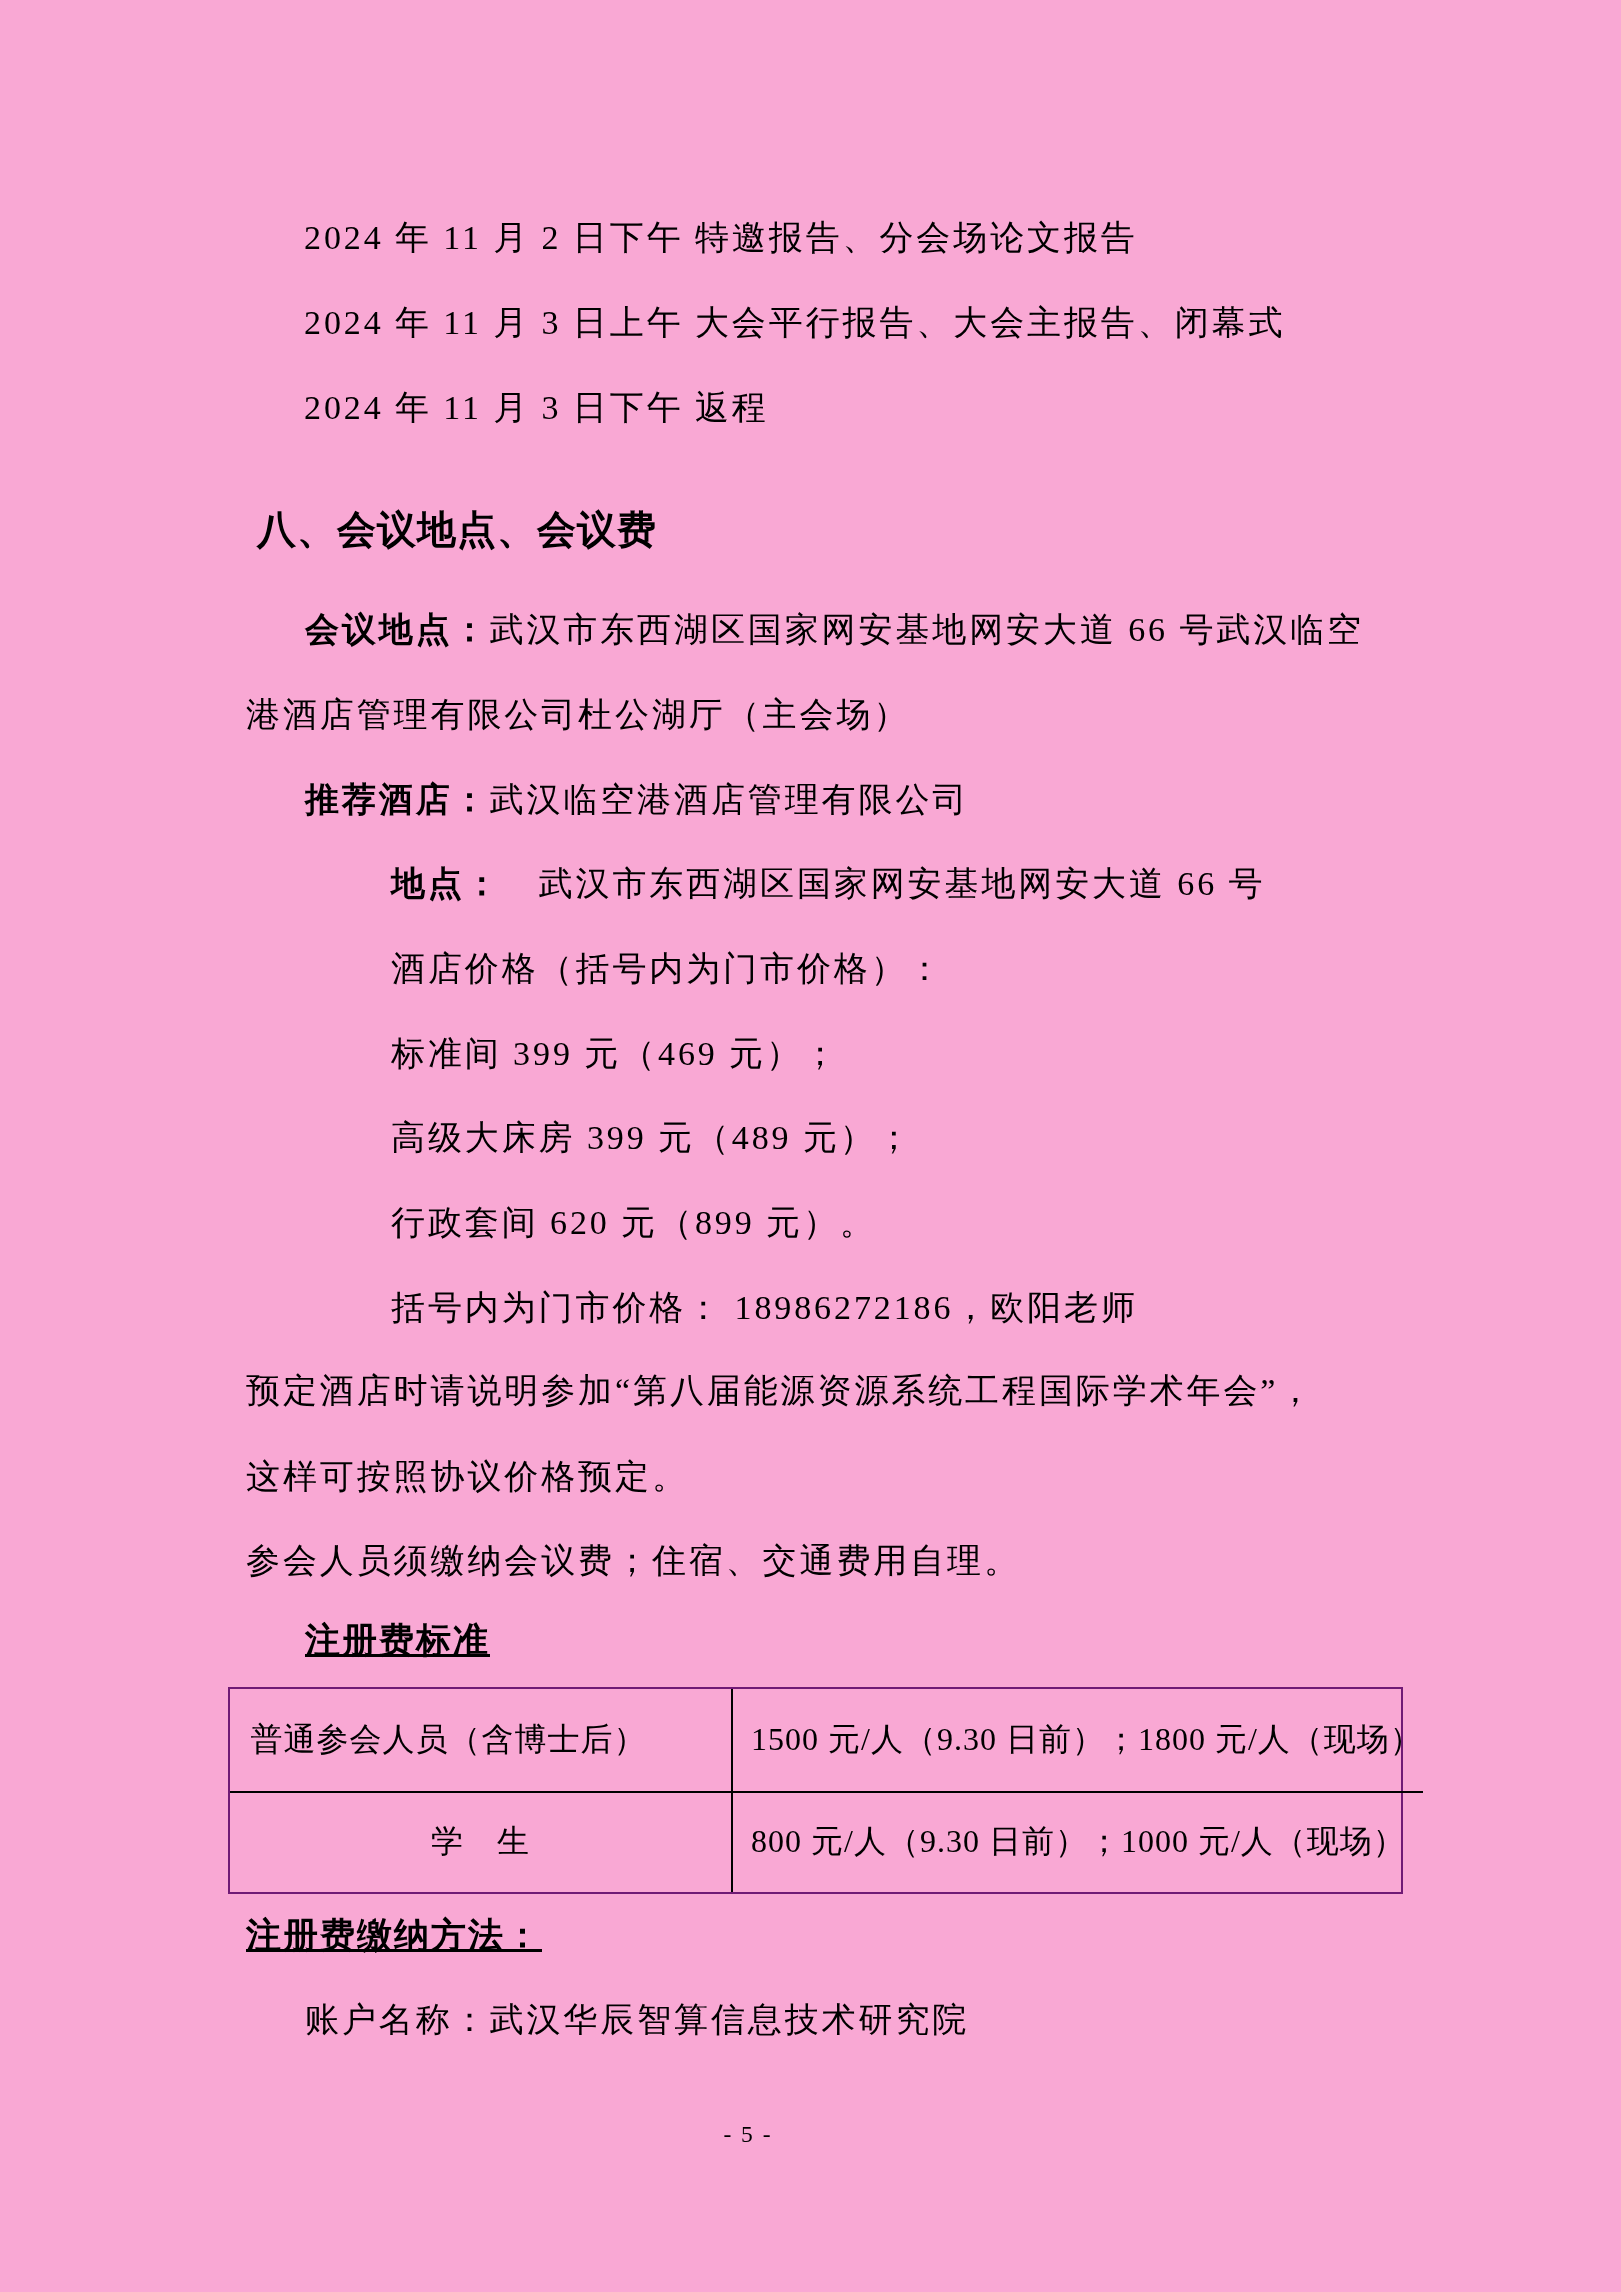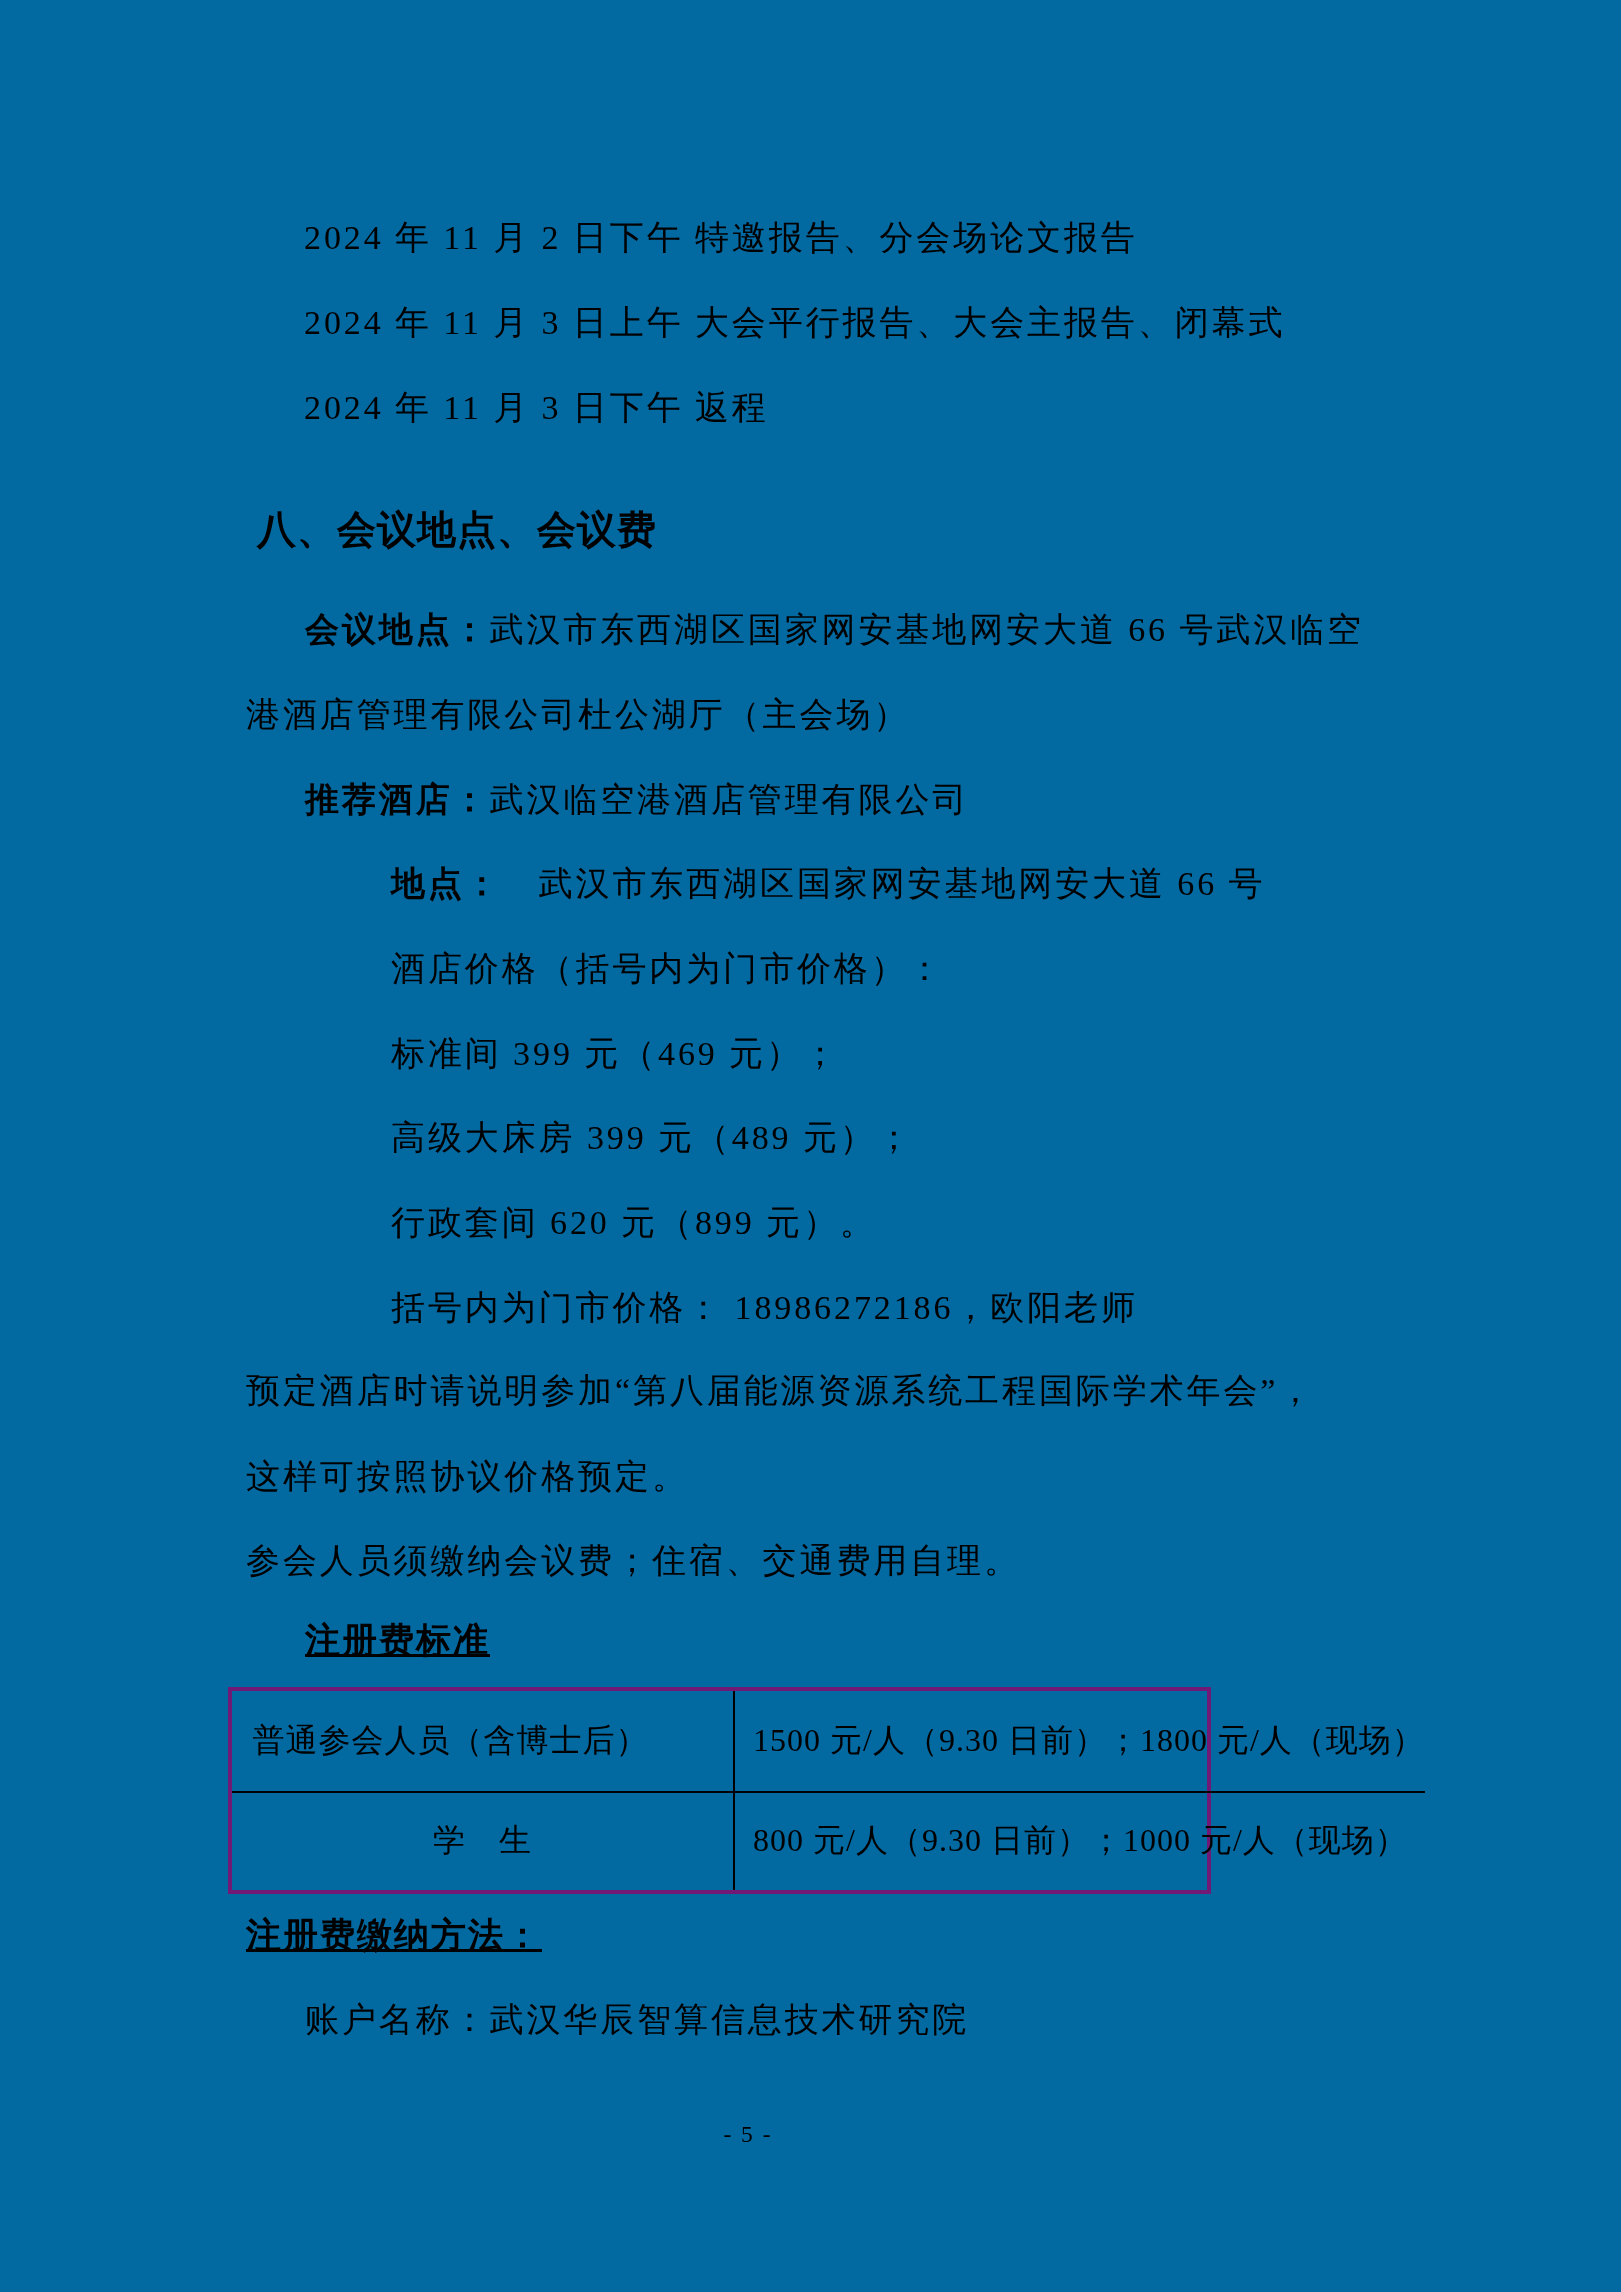--- a/index.html
+++ b/index.html
@@ -1,20 +1,20 @@
 <!DOCTYPE html>
 <html><head>
 <meta charset="utf-8">
 <style>
   html,body { margin:0; padding:0; background:#888; }
   .page {
     position:relative;
     width:1621px; height:2293px;
     margin:0 auto;
-    background:#0369a1;
+    background:#f9a8d4;
     font-family:"Liberation Serif","DejaVu Serif",serif;
     color:#000;
     overflow:hidden;
   }
   .ln {
     position:absolute;
     margin:0;
     white-space:nowrap;
     font-size:34px;
     line-height:1.15;
@@ -42,22 +42,22 @@
     font-family:"Liberation Sans","DejaVu Sans",sans-serif;
     font-weight:bold;
     font-size:35px;
     letter-spacing:2px;
     line-height:1.15;
     text-decoration:underline;
   }
   .regtable {
     position:absolute;
     left:228px; top:1687px;
-    width:983px; height:207px;
-    border:4px solid #701a75;
+    width:1175px; height:207px;
+    border:2px solid #701a75;
     box-sizing:border-box;
     display:grid;
     grid-template-columns:501px 1fr;
     grid-template-rows:1fr 1fr;
   }
   .cell {
     display:flex;
     align-items:center;
     font-size:32px;
     letter-spacing:1px;

